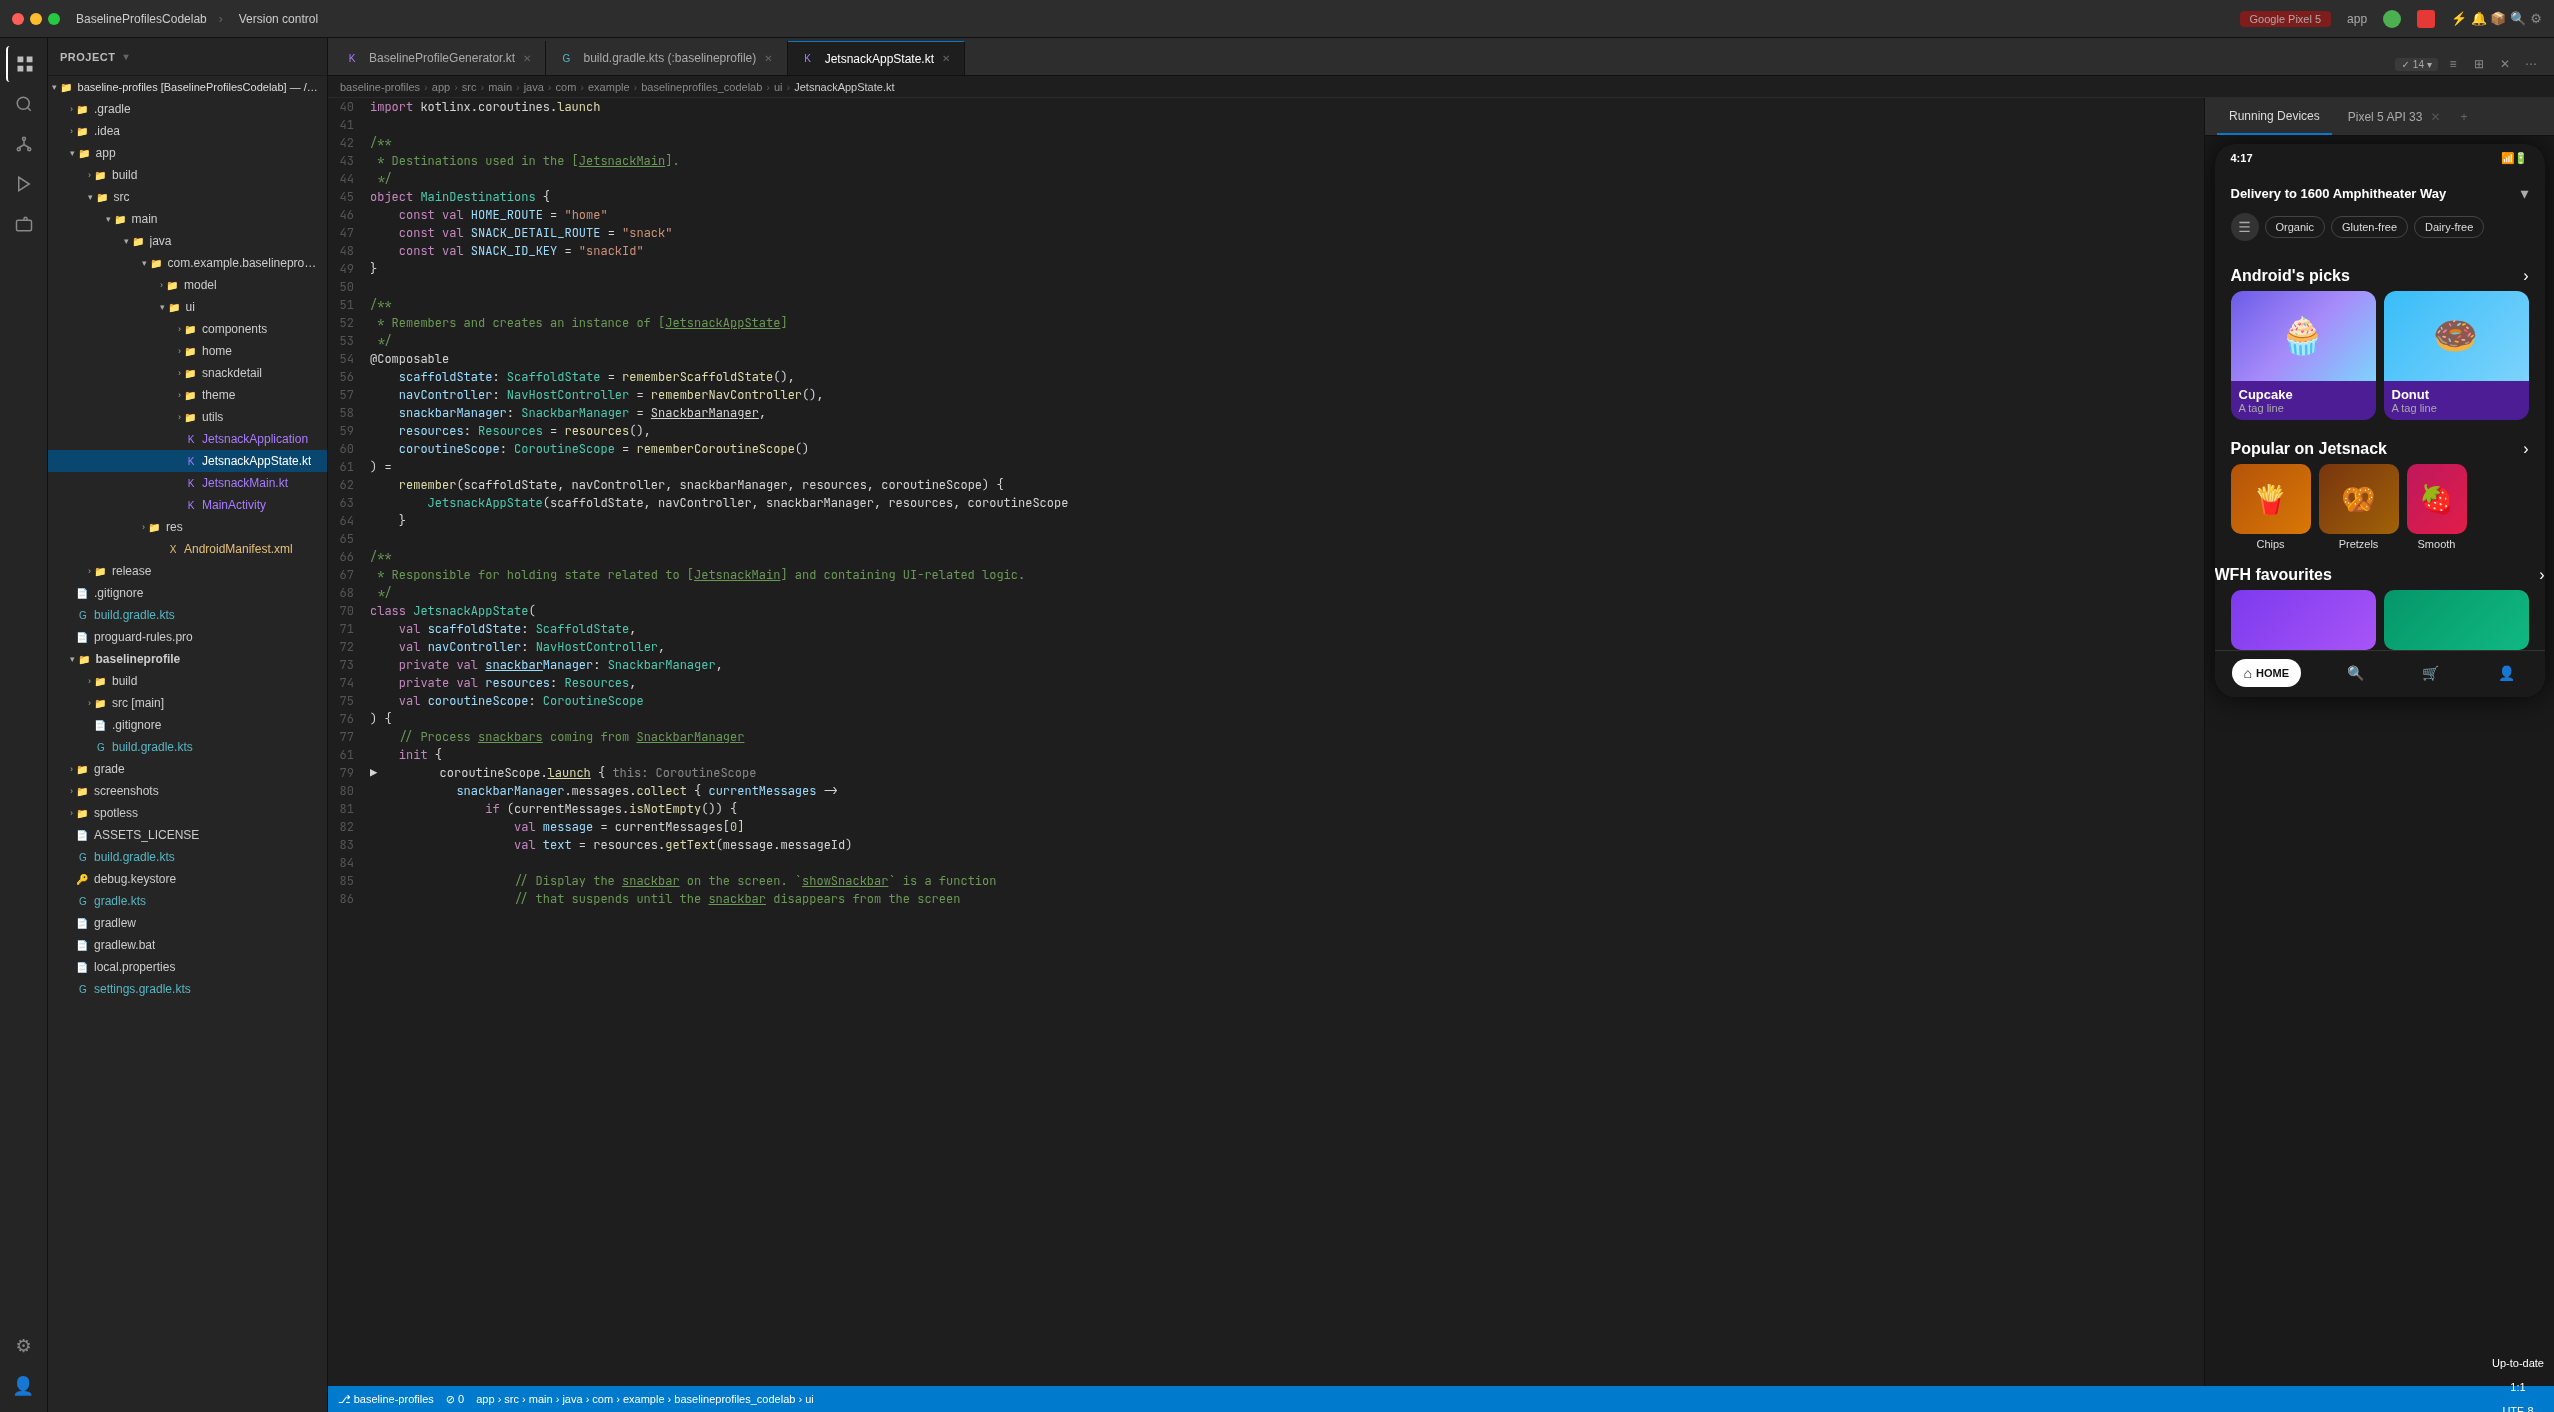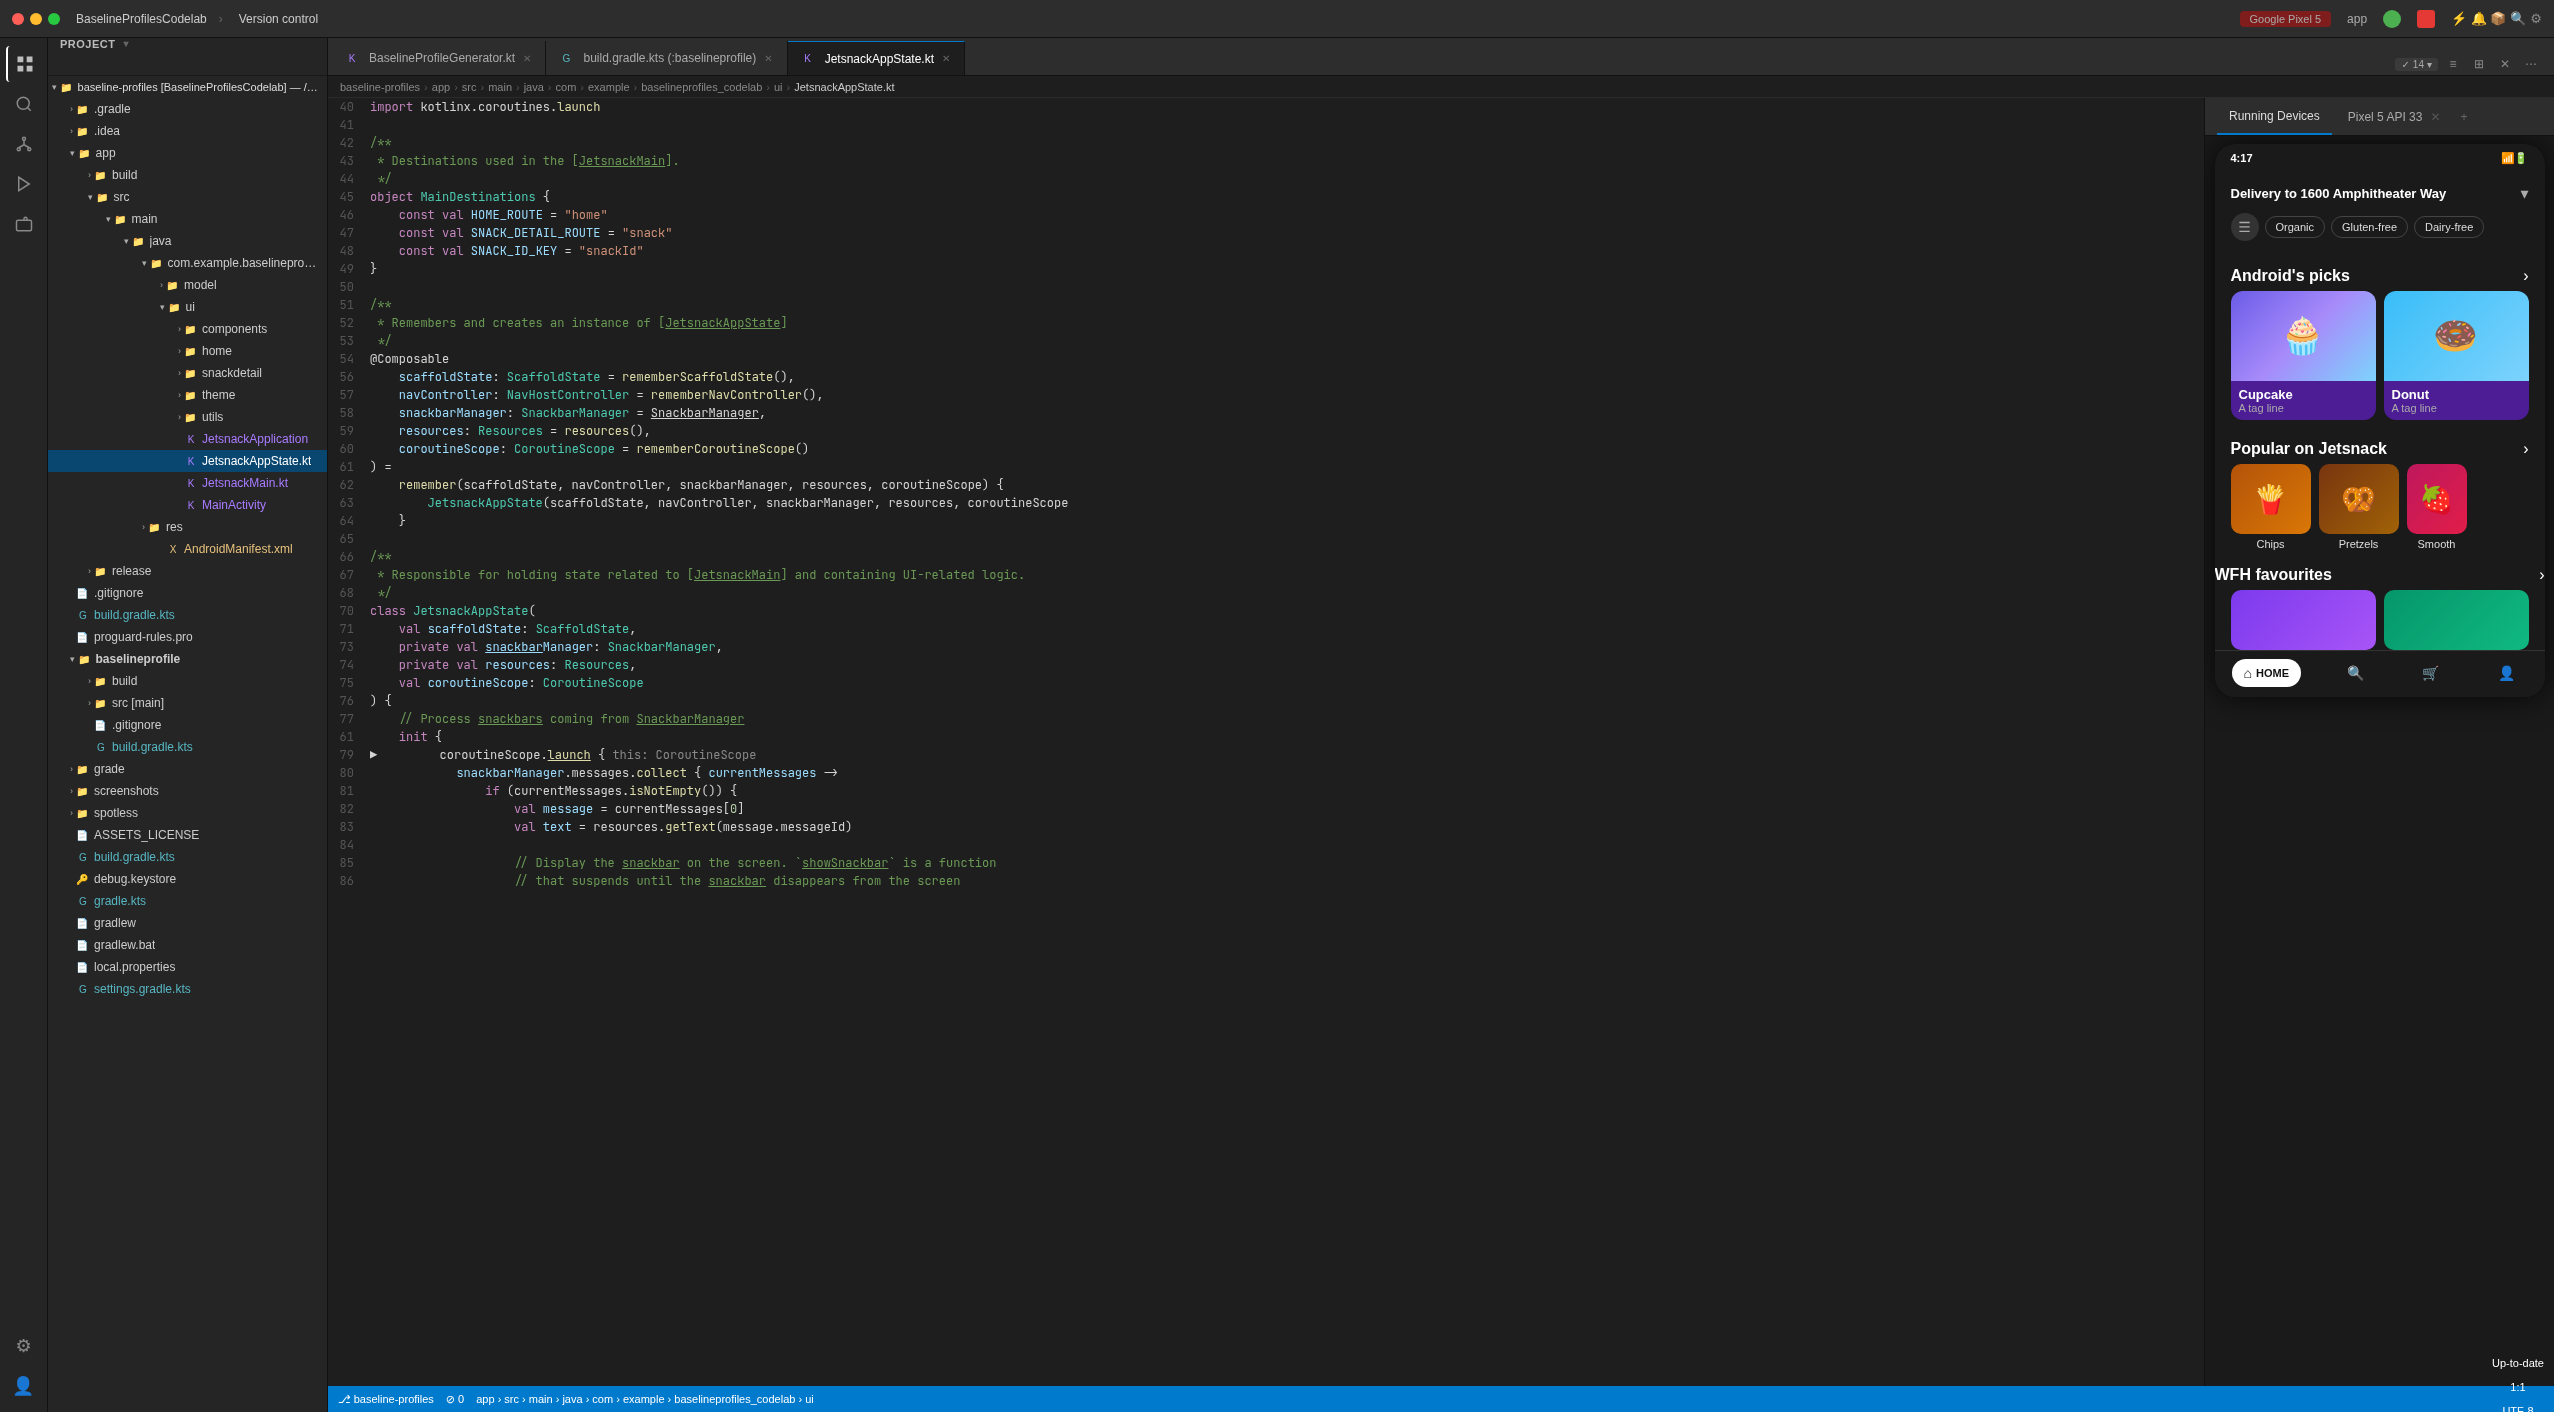--- a/index.html
+++ b/index.html
@@ -121,21 +121,21 @@
       background: #252526;
       border-right: 1px solid #111;
       display: flex;
       flex-direction: column;
       flex-shrink: 0;
       overflow: hidden;
     }
     .sidebar-header {
       height: 38px;
       display: flex;
-      align-items: flex-start;
+      align-items: center;
       padding: 0 12px;
       font-size: 11px;
       font-weight: 600;
       color: #bbb;
       text-transform: uppercase;
       letter-spacing: 0.5px;
       border-bottom: 1px solid #1a1a1a;
       gap: 6px;
     }
     .sidebar-content {
@@ -1071,20 +1071,24 @@
           </div>
           <div class="code-line">
             <span class="line-num">70</span>
             <span class="line-code"><span class="kw">class</span> <span class="type">JetsnackAppState</span>(</span>
           </div>
           <div class="code-line">
             <span class="line-num">71</span>
             <span class="line-code">    <span class="kw">val</span> <span class="var">scaffoldState</span>: <span class="type">ScaffoldState</span>,</span>
           </div>
           <div class="code-line">
+            <span class="line-num">72</span>
+            <span class="line-code">    <span class="kw">val</span> <span class="var">navController</span>: <span class="type">NavHostController</span>,</span>
+          </div>
+          <div class="code-line">
             <span class="line-num">73</span>
             <span class="line-code">    <span class="kw">private</span> <span class="kw">val</span> <span class="var"><span style="text-decoration:underline;">snackbar</span>Manager</span>: <span class="type">SnackbarManager</span>,</span>
           </div>
           <div class="code-line">
             <span class="line-num">74</span>
             <span class="line-code">    <span class="kw">private</span> <span class="kw">val</span> <span class="var">resources</span>: <span class="type">Resources</span>,</span>
           </div>
           <div class="code-line">
             <span class="line-num">75</span>
             <span class="line-code">    <span class="kw">val</span> <span class="var">coroutineScope</span>: <span class="type">CoroutineScope</span></span>

